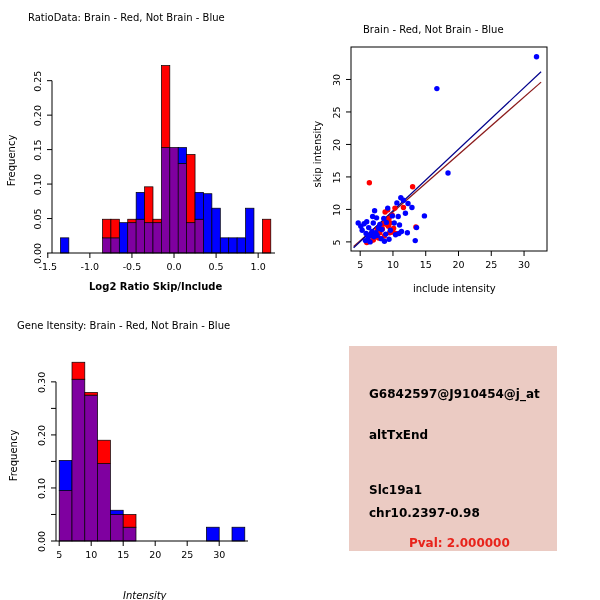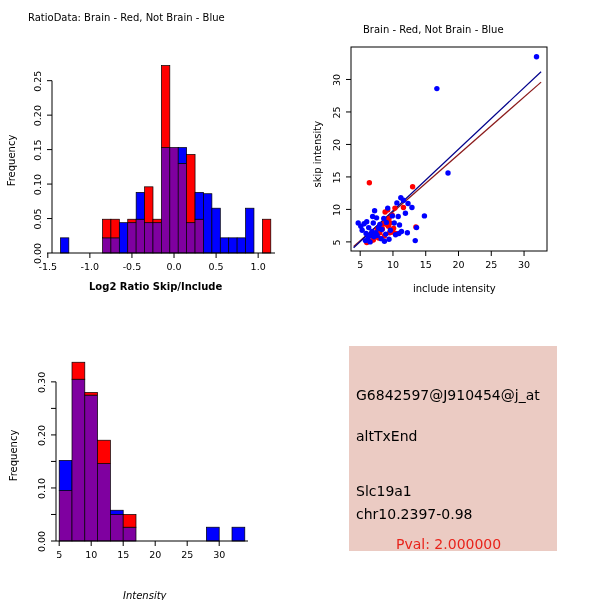--- a/index.html
+++ b/index.html
@@ -33,25 +33,26 @@
 
   
   #info-panel{
     position:absolute;
     left:349px;top:346px;
     width:208px;height:205px;
     background:#ebcbc3;
   }
   #info-panel .line{
     position:absolute;
-    left:7px;
-    font-size:14px;
+    left:20px;
+    font-size:12px;
     color:#000000;
     white-space:nowrap;
     font-family:"DejaVu Sans", sans-serif;
+    font-weight:bold;
   }
   #info-panel .line.pval{color:#e8231b;margin-left:40px;}
 </style>
 </head>
 <body>
 
 <div class="panel" id="ratio-histogram-panel" style="left:0;top:0;width:300px;height:300px;">
 
   <div class="ptitle" style="left:28px;top:12px;">RatioData: Brain - Red, Not Brain - Blue</div>
 
@@ -233,20 +234,21 @@
       <text x="224.05685618729098" y="268" font-size="9.5" font-family="&quot;DejaVu Sans&quot;, sans-serif" fill="#000" text-anchor="middle">30</text>
     </svg>
 
   <div class="axis-label vert" style="left:-13px;top:152px;width:60px;text-align:center;">skip intensity</div>
 
   <div class="axis-label" style="left:113px;top:283px;">include intensity</div>
 </div>
 
 <div class="panel" id="gene-histogram-panel" style="left:0;top:300px;width:300px;height:300px;">
 
+  <div class="ptitle" style="left:17px;top:20px;">Gene Itensity: Brain - Red, Not Brain - Blue</div>
 
   <svg class="plotsvg" id="gene-hist-svg" width="300" height="300">
       <rect x="59.2" y="190.6086956521739" width="12.799999999999997" height="50.39130434782609" fill="#7f00a0" stroke="#000" stroke-width="0.7"></rect>
       <rect x="59.2" y="160.37391304347824" width="12.799999999999997" height="30.234782608695667" fill="#0000ff" stroke="#000" stroke-width="0.7"></rect>
       <rect x="72" y="79.21739130434781" width="12.799999999999997" height="161.7826086956522" fill="#7f00a0" stroke="#000" stroke-width="0.7"></rect>
       <rect x="72" y="62.24347826086955" width="12.799999999999997" height="16.973913043478262" fill="#ff0000" stroke="#000" stroke-width="0.7"></rect>
       <rect x="84.8" y="95.13043478260869" width="12.799999999999997" height="145.8695652173913" fill="#7f00a0" stroke="#000" stroke-width="0.7"></rect>
       <rect x="84.8" y="92.47826086956519" width="12.799999999999997" height="2.652173913043498" fill="#ff0000" stroke="#000" stroke-width="0.7"></rect>
       <rect x="97.6" y="163.55652173913043" width="12.800000000000011" height="77.44347826086957" fill="#7f00a0" stroke="#000" stroke-width="0.7"></rect>
       <rect x="97.6" y="140.2173913043478" width="12.800000000000011" height="23.339130434782618" fill="#ff0000" stroke="#000" stroke-width="0.7"></rect>

